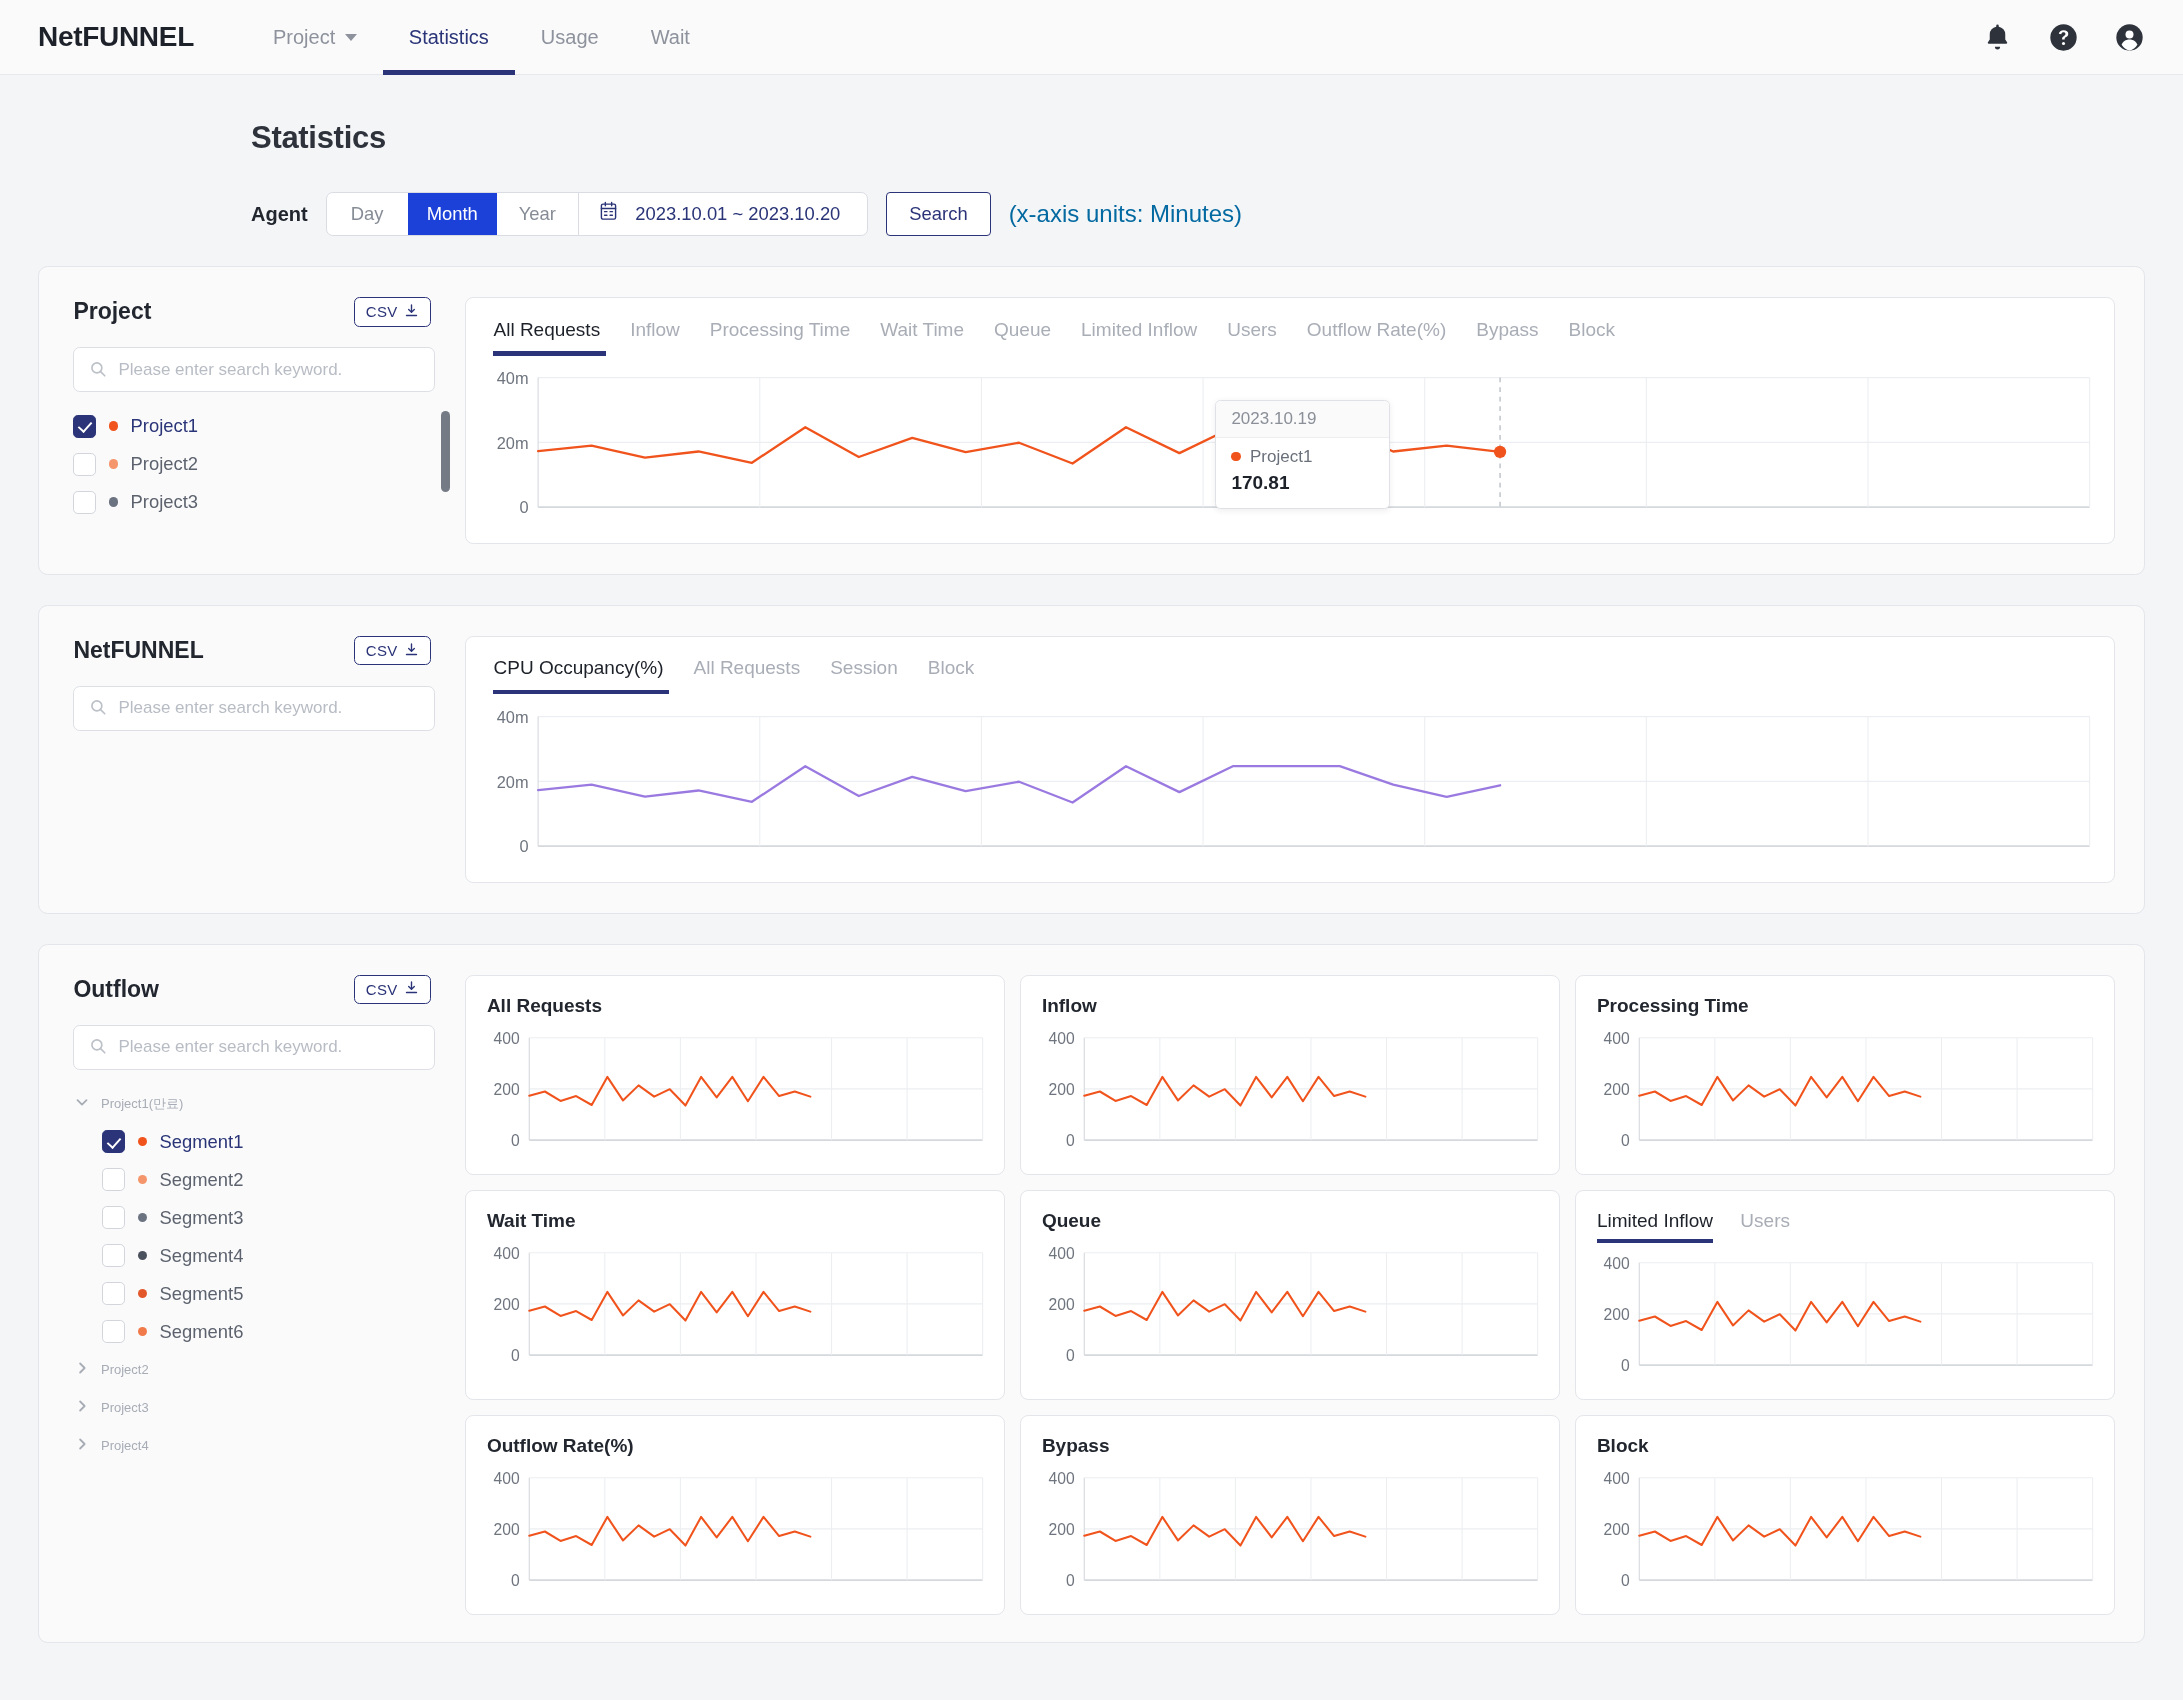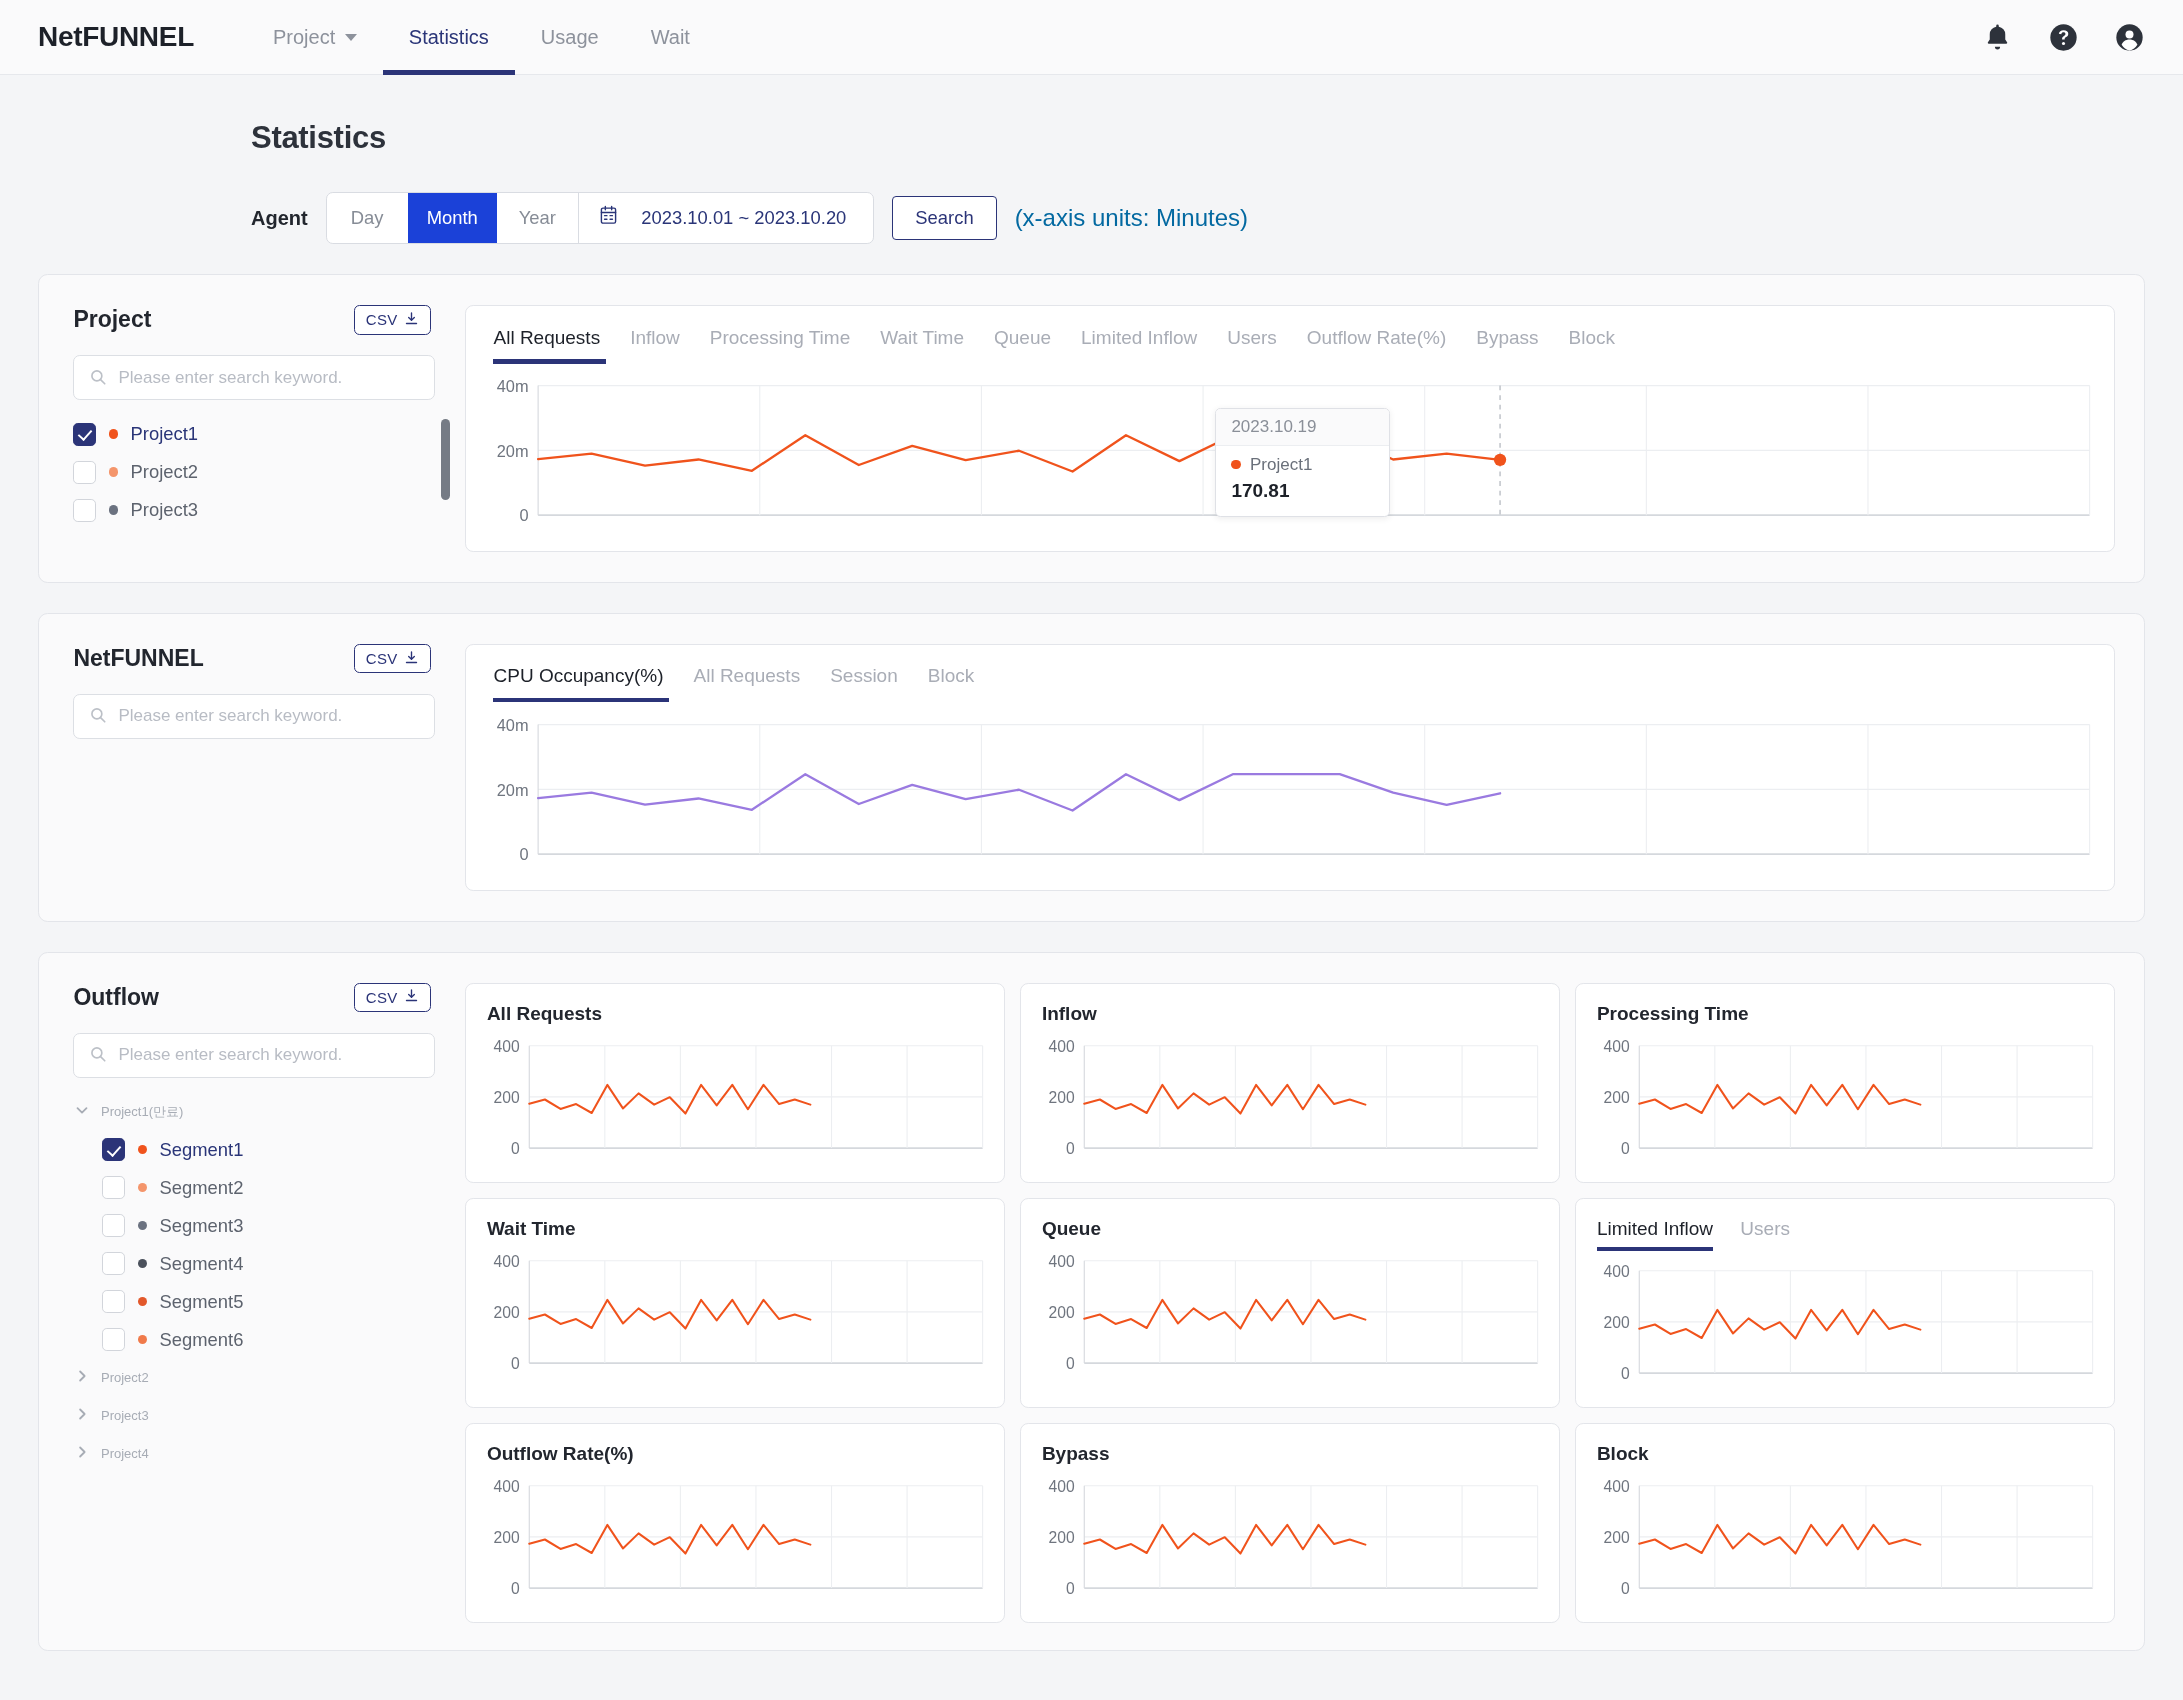--- a/index.html
+++ b/index.html
@@ -70,32 +70,32 @@
   
   .period-row {
     display: flex; align-items: center;
     margin: 36px 0 0 213px;
     gap: 18px;
   }
   .period-label { font-size: 20px; font-weight: 700; color: #22262e; }
   .seg-group {
     display: flex; align-items: stretch;
     border: 0.7px solid #d9dce2; border-radius: 6.8px;
-    background: #fff; overflow: hidden; height: 52px;
+    background: #fff; overflow: hidden; height: 44px;
   }
   .seg-btn {
     display: flex; align-items: center; justify-content: center;
     padding: 0 19px;
     font-size: 18.4px; color: #868c96;
     cursor: pointer;
     min-width: 81px;
   }
   .seg-btn.active { background: #1b41d8; color: #fff; }
   .seg-date {
-    display: flex; align-items: center; gap: 23px;
+    display: flex; align-items: center; gap: 17px;
     padding: 0 27px 0 20.5px;
     border-left: 0.7px solid #d9dce2;
     font-size: 18.4px; color: #2a3578; font-weight: 500;
     cursor: pointer; white-space: nowrap;
   }
   .cal-ic { width: 19px; height: 20.5px; flex: none; }
   .search-btn {
     height: 44px; padding: 0 22px;
     border: 1.4px solid #2b3478; border-radius: 4px;
     background: #fff; color: #2b3478;

